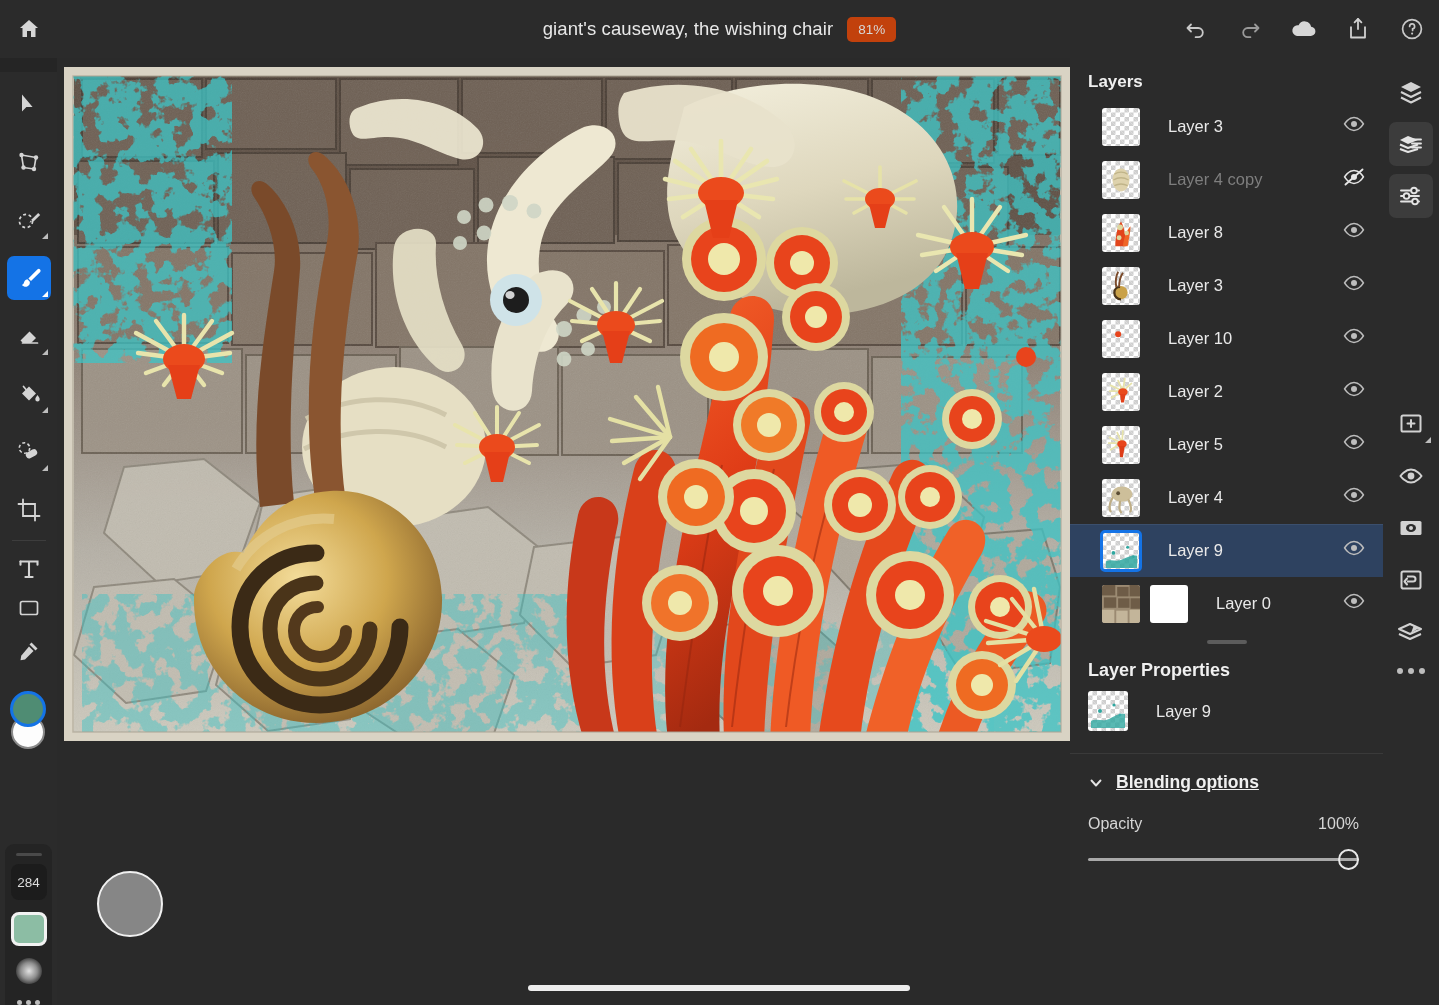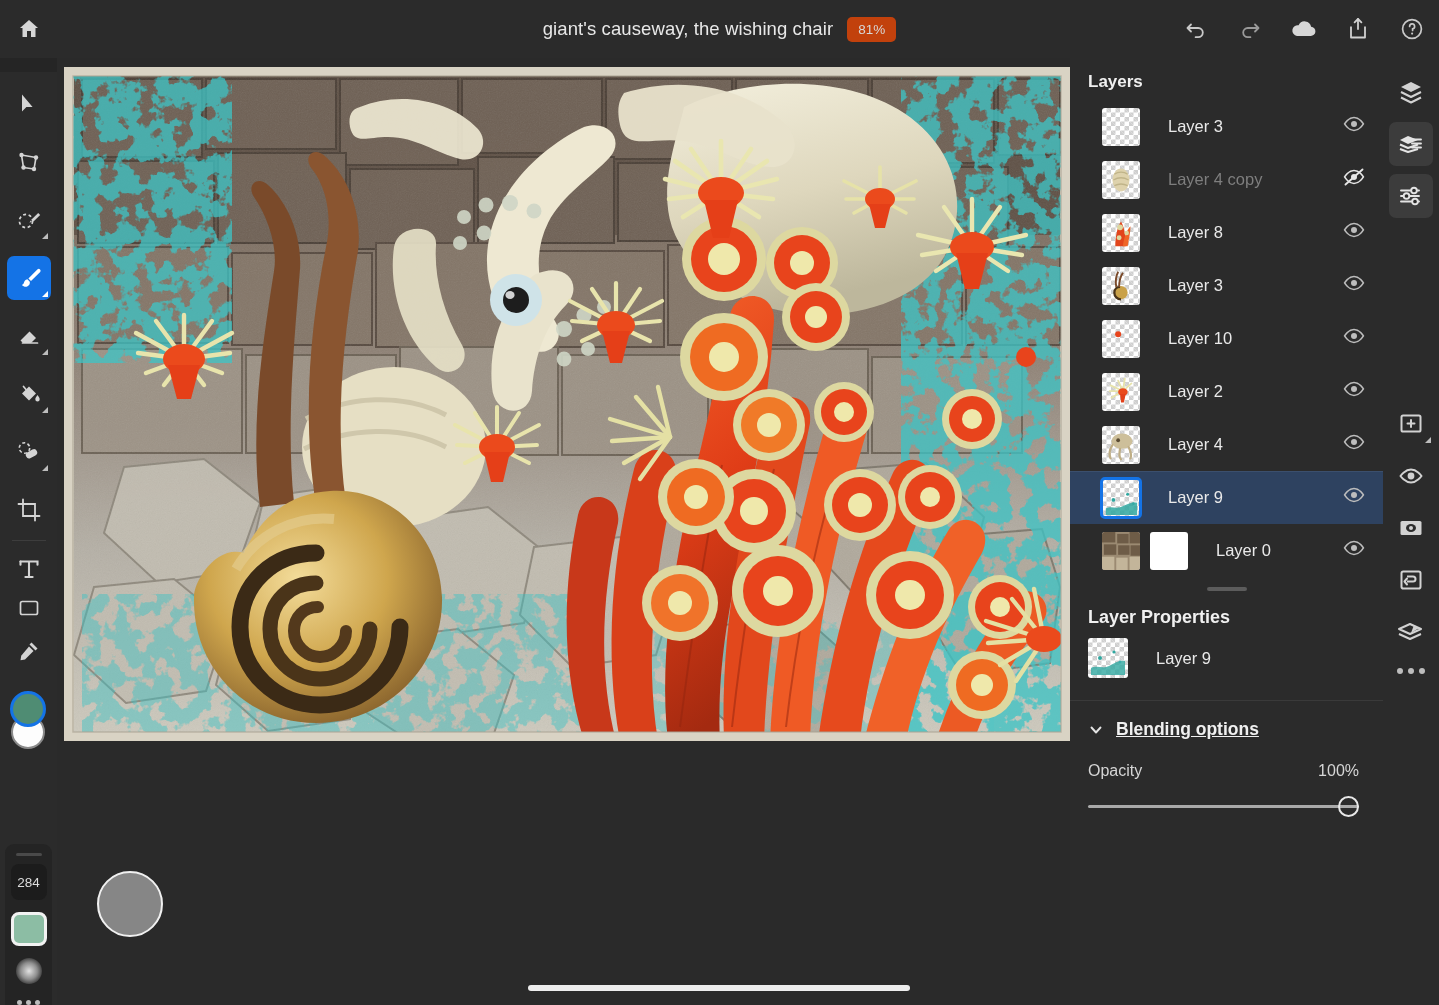--- a/index.html
+++ b/index.html
@@ -825,20 +825,38 @@
           <div class="eye">
             <svg width="24" height="18" viewBox="0 0 24 18">
               <path d="M12 2.5c5.4 0 9.4 6.4 9.4 6.4S17.4 15.5 12 15.5 2.6 8.9 2.6 8.9 6.6 2.5 12 2.5z" fill="none" stroke="#bdbdbd" stroke-width="1.6"></path>
               <circle cx="12" cy="9" r="3" fill="#bdbdbd"></circle>
             </svg>
           </div>
         </div>
         <div class="layer-row">
           <div class="thumb">
             <svg class="art" viewBox="0 0 40 40">
+              <g stroke="#e7e3aa" stroke-width="1.8" stroke-linecap="round">
+                <path d="M21 18 8 12M21 18 7 18M21 18 9 25M21 18 16 7M21 18 22 5"></path>
+              </g>
+              <ellipse cx="21" cy="19" rx="5" ry="4" fill="#e8441c"></ellipse>
+              <path d="M18 21h6l-2 12h-3z" fill="#dd3c18"></path>
+            </svg>
+          </div>
+          <div class="layer-name">Layer 5</div>
+          <div class="eye">
+            <svg width="24" height="18" viewBox="0 0 24 18">
+              <path d="M12 2.5c5.4 0 9.4 6.4 9.4 6.4S17.4 15.5 12 15.5 2.6 8.9 2.6 8.9 6.6 2.5 12 2.5z" fill="none" stroke="#bdbdbd" stroke-width="1.6"></path>
+              <circle cx="12" cy="9" r="3" fill="#bdbdbd"></circle>
+            </svg>
+          </div>
+        </div>
+        <div class="layer-row">
+          <div class="thumb">
+            <svg class="art" viewBox="0 0 40 40">
               <ellipse cx="21" cy="16" rx="11" ry="8" fill="#cdbf9a"></ellipse>
               <path d="M11 20c-3 5-4 10-2 14M19 24c-1 5-1 9 1 11M28 22c2 4 3 9 2 12" fill="none" stroke="#bfae86" stroke-width="2.4" stroke-linecap="round"></path>
               <circle cx="17" cy="15" r="2" fill="#5a4c33"></circle>
             </svg>
           </div>
           <div class="layer-name">Layer 4</div>
           <div class="eye">
             <svg width="24" height="18" viewBox="0 0 24 18">
               <path d="M12 2.5c5.4 0 9.4 6.4 9.4 6.4S17.4 15.5 12 15.5 2.6 8.9 2.6 8.9 6.6 2.5 12 2.5z" fill="none" stroke="#bdbdbd" stroke-width="1.6"></path>
               <circle cx="12" cy="9" r="3" fill="#bdbdbd"></circle>

